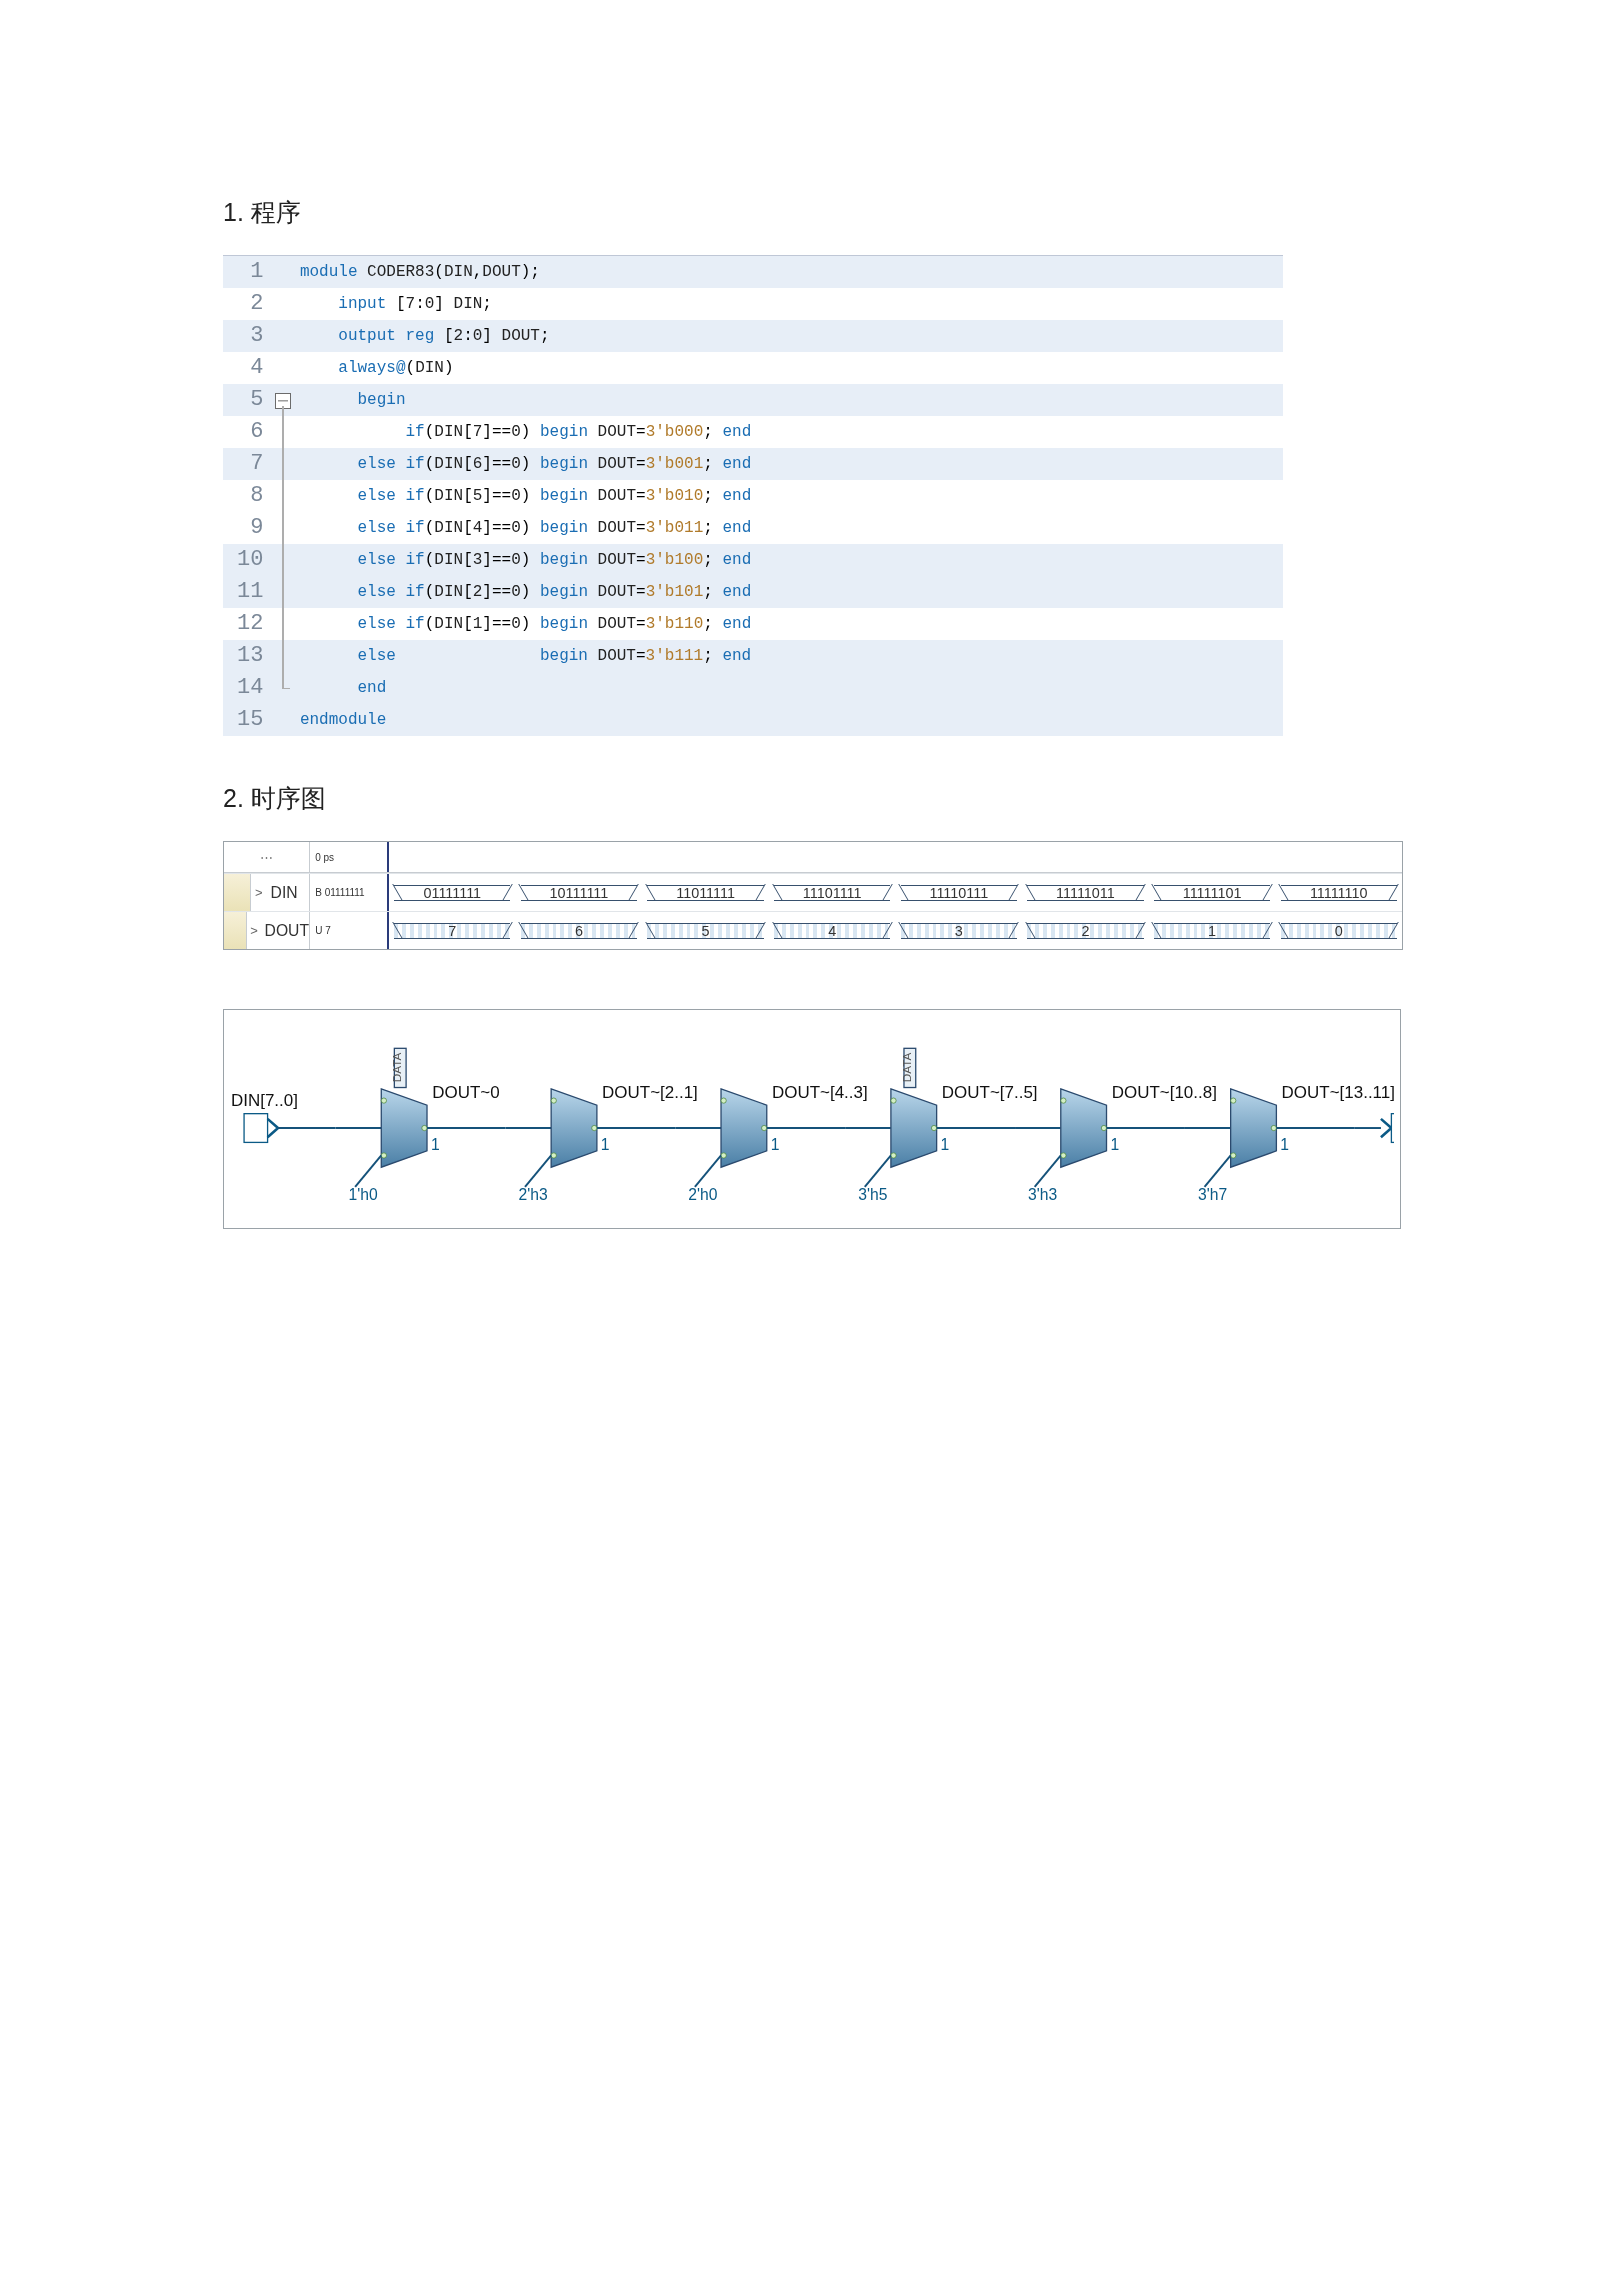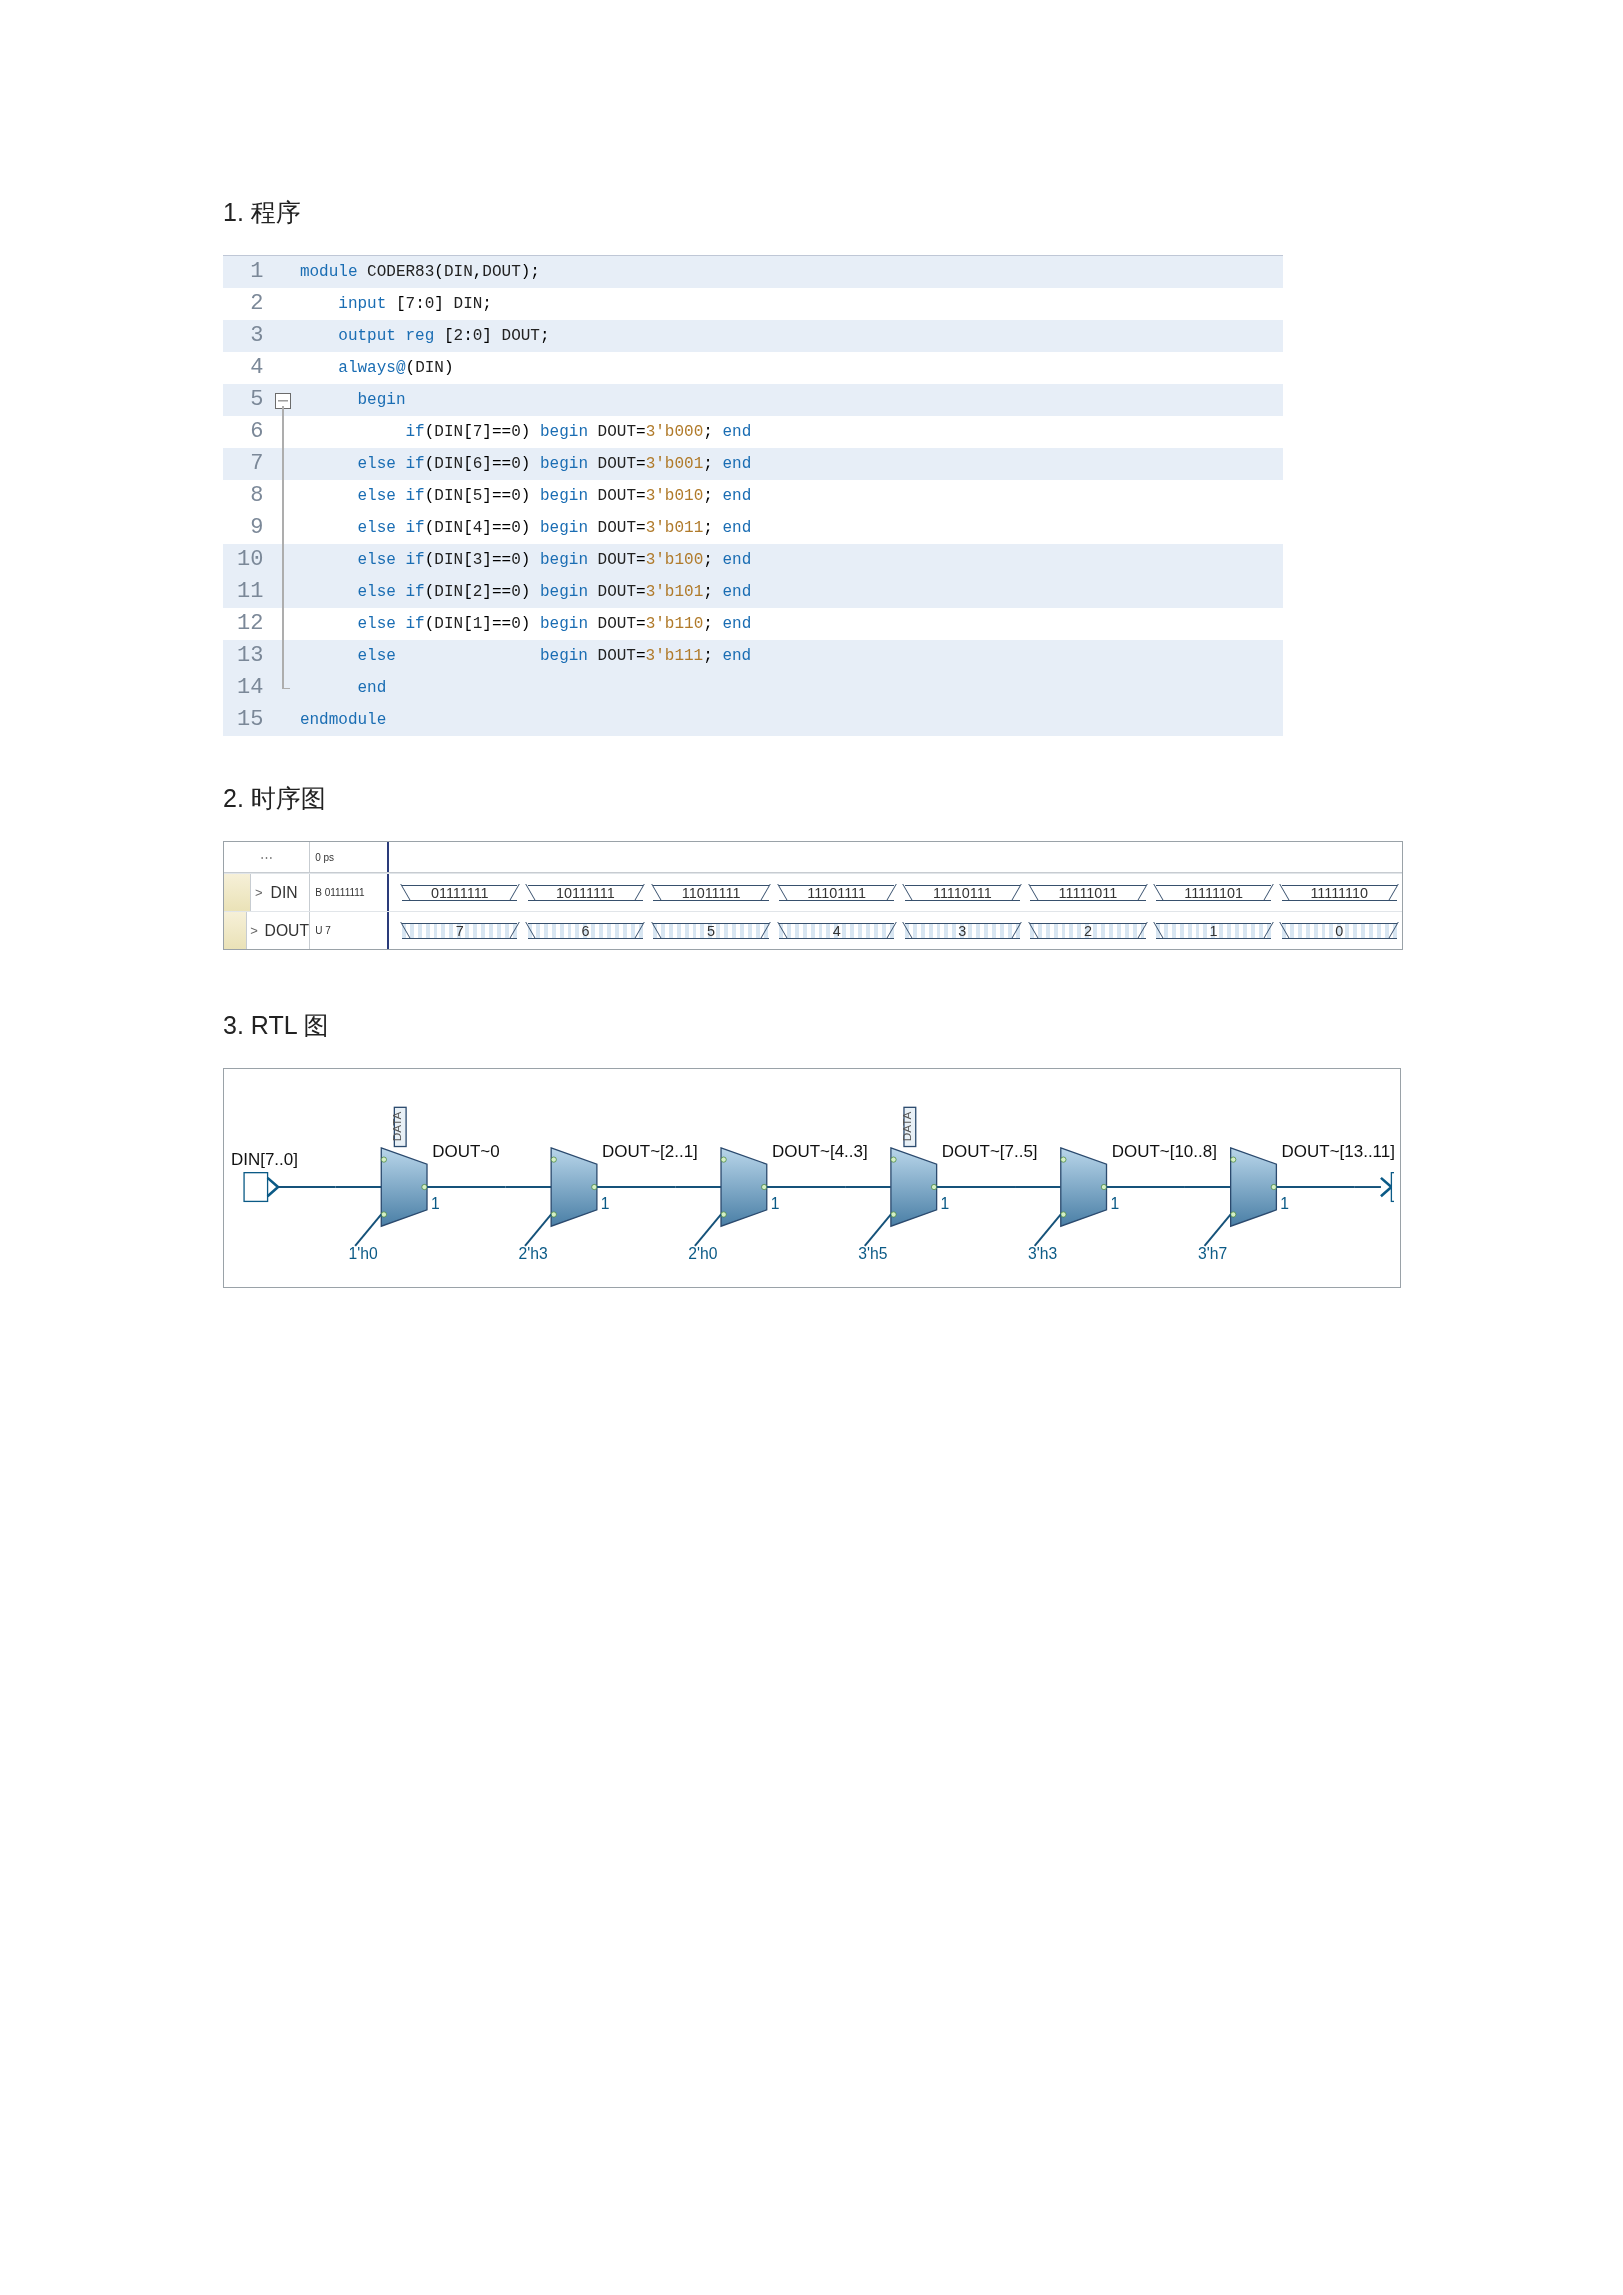--- a/index.html
+++ b/index.html
@@ -160,21 +160,20 @@
   .wave-sig-expand {
     width:15.7px; display:flex; align-items:center; justify-content:center;
     color:#666; font-size:13px;
   }
   .wave-name-col.row-name {
     display:flex; padding:0;
   }
   .wave-lane {
     position:absolute; inset:0;
     display:flex;
-    margin-left:8px;
   }
   .wave-seg {
     position:relative;
     height:100%;
     flex: 1 1 0;
     display:flex; align-items:center; justify-content:center;
   }
   .wave-seg .bus {
     position:absolute;
     top:10.5px; bottom:10.5px; left:5.2px; right:5.2px;
@@ -437,21 +436,20 @@
               <div class="wave-seg striped">
                 <div class="bus"></div>
                 <div class="bus-label">0</div>
               </div>
             </div>
           </div>
         </div>
       </div>
   </div>
 
-  <div class="section-heading">3.  RTL 图</div>
 
   <div class="rtl-wrap">
     <svg class="rtl-svg" viewBox="0 0 1780 280">
       <defs>
         <linearGradient id="muxGrad" x1="0" y1="0" x2="0" y2="1">
           <stop offset="0%" stop-color="#b9d6ea"></stop>
           <stop offset="100%" stop-color="#4a7fa6"></stop>
         </linearGradient>
       </defs>
       <g id="rtl-g">

